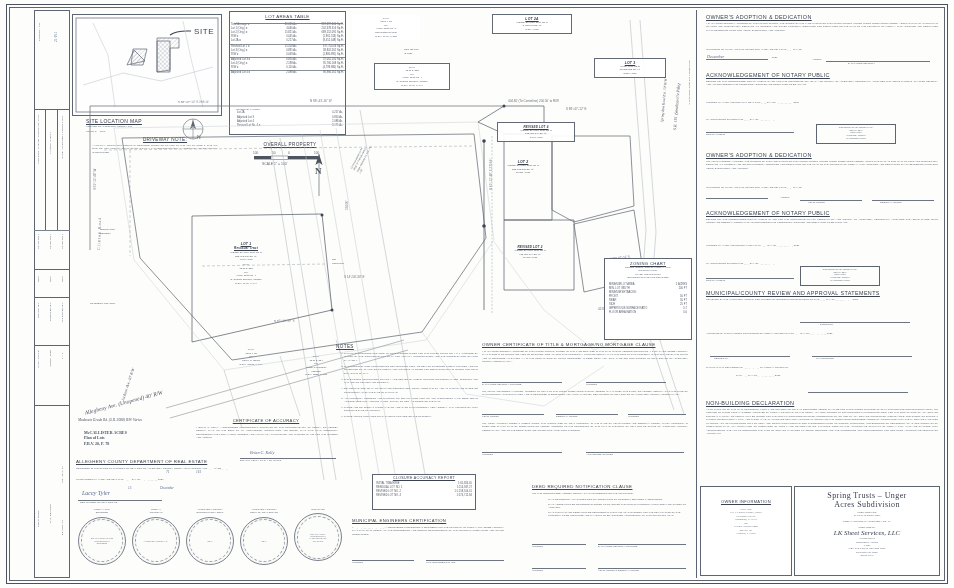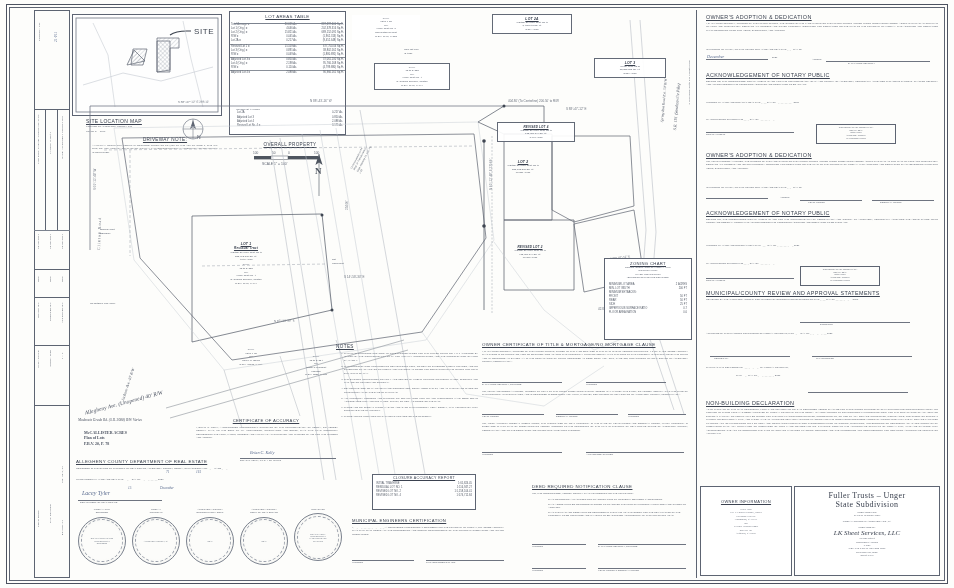--- a/index.html
+++ b/index.html
@@ -717,22 +717,22 @@
         <div class="mini ctr" style="font-family: &quot;Liberation Serif&quot;, serif;">105 Bunker Hill Rd.</div>
         <div class="mini ctr" style="font-family: &quot;Liberation Serif&quot;, serif;">Canonsburg, PA  15317</div>
         <div class="mini ctr" style="font-family: &quot;Liberation Serif&quot;, serif;">and</div>
         <div class="mini ctr" style="font-family: &quot;Liberation Serif&quot;, serif;">Kevin &amp; Deborah Unger</div>
         <div class="mini ctr" style="font-family: &quot;Liberation Serif&quot;, serif;">2000 SR 151</div>
         <div class="mini ctr" style="font-family: &quot;Liberation Serif&quot;, serif;">Aliquippa, PA  15001</div>
       </div>
   </div>
 
   <div class="abs bdr" style="left:794px;top:486px;width:146px;height:90px;background:#fff;text-align:center;">
-    <div style="font-family:'Liberation Serif',serif;font-size:8px;color:#3a414f;margin-top:4px;letter-spacing:.4px;">Fuller Trusts  –  Unger</div>
-    <div style="font-family:'Liberation Serif',serif;font-size:8px;color:#3a414f;letter-spacing:.4px;">State Subdivision</div>
+    <div style="font-family:'Liberation Serif',serif;font-size:8px;color:#3a414f;margin-top:4px;letter-spacing:.4px;">Spring Trusts  –  Unger</div>
+    <div style="font-family:'Liberation Serif',serif;font-size:8px;color:#3a414f;letter-spacing:.4px;">Acres Subdivision</div>
     <div class="mini" style="margin-top:2px;">PREPARED FOR</div>
     <div class="tiny" style="font-family:'Liberation Serif',serif;">Kevin &amp; Deborah Unger</div>
     <div class="mini" style="margin-top:2px;">FINDLAY TOWNSHIP          ALLEGHENY CO., PA</div>
     <div class="mini" style="margin-top:2px;">PREPARED BY</div>
     <div style="font-family:'Liberation Serif',serif;font-style:italic;font-size:7px;color:#3a414f;">LK Sheet Services, LLC</div>
     <div class="mini">c/o 250 Street</div>
     <div class="mini">McDonald PA 15057</div>
     <div class="mini">e-mail</div>
     <div class="mini">(724) 745-6456 or (724) 255-6809</div>
     <div class="mini">December 15, 2021</div>

